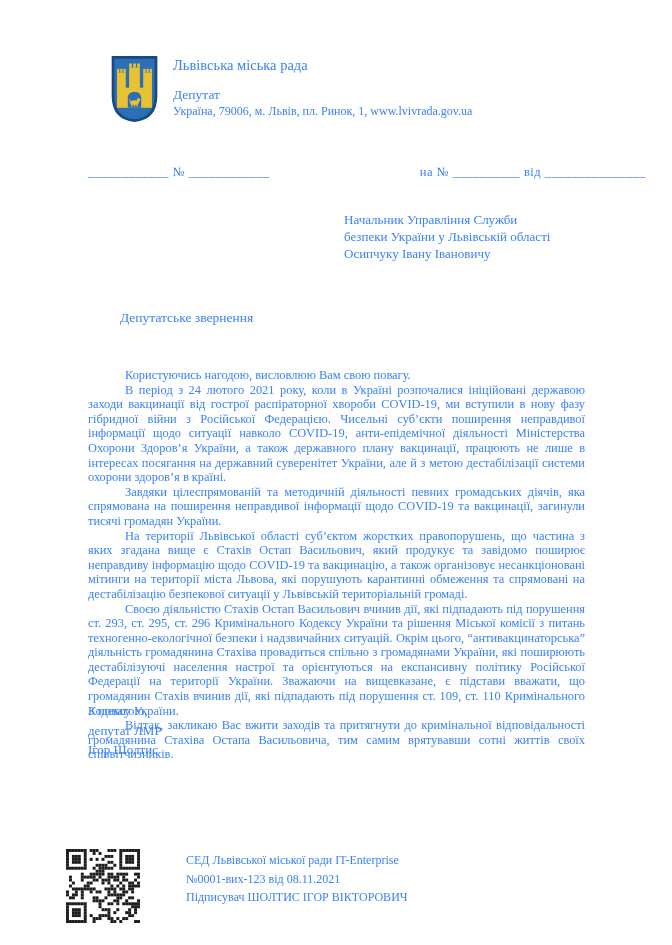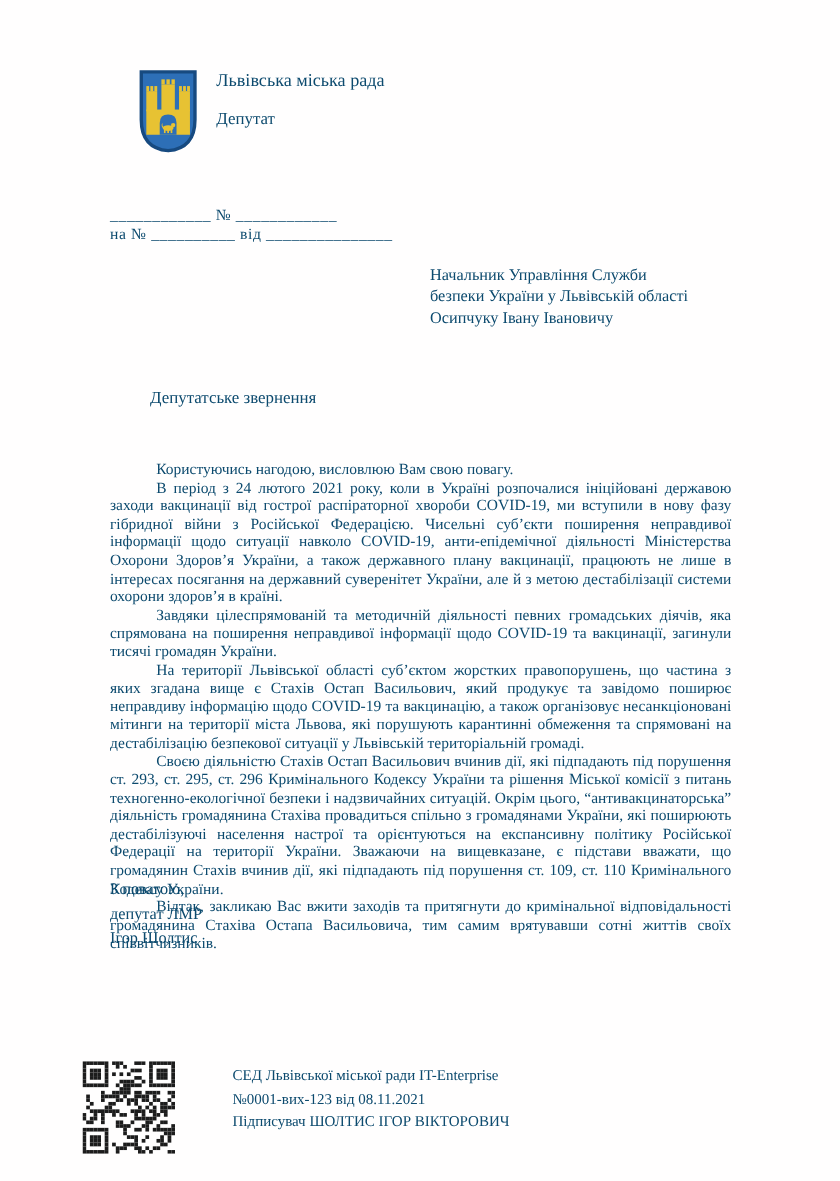--- a/index.html
+++ b/index.html
@@ -1,33 +1,33 @@
 <!DOCTYPE html>
 <html><head>
 <meta charset="utf-8">
 <style>
   html,body{margin:0;padding:0;background:#ffffff;}
   .page{
     position:relative;
     width:672px;height:945px;
     background:#fffefe;
     font-family:"Liberation Serif","DejaVu Serif",serif;
-    color:#0c4a6e;
+    color:#3b82f6;
     overflow:hidden;
   }
   
   .coat{position:absolute;left:111px;top:55px;width:47px;height:68px;}
   .hdr-text{position:absolute;left:173px;top:58px;line-height:1;}
   .hdr-org{font-size:14.5px;margin:0 0 4px 0;}
   .hdr-role{font-size:13.5px;margin:15px 0 4px 0;}
   .hdr-name{font-size:22px;font-weight:bold;margin:2px 0 5px 0;letter-spacing:0.5px;}
   .hdr-addr{font-size:12px;margin:0;}
   
   .refline{position:absolute;top:165px;left:88px;width:558px;font-size:12.5px;
-           display:flex;justify-content:space-between;white-space:nowrap;letter-spacing:0.5px;flex-direction:column;}
+           display:flex;justify-content:space-between;white-space:nowrap;letter-spacing:0.5px;}
   
   .addressee{position:absolute;left:308px;top:212px;font-size:13px;line-height:16.8px;margin-left:36px;}
   
   .title{position:absolute;left:120px;width:464px;top:310px;text-align:left;
          font-weight:normal;font-size:13.5px;}
   
   .body-text{position:absolute;left:88px;top:338px;width:497px;
              font-size:12.4px;line-height:14.6px;text-align:justify;margin-top:30px;}
   .body-text p{margin:0;text-indent:37px;}
   
@@ -70,20 +70,21 @@
       <rect x="30" y="71" width="2" height="5"></rect>
         <rect x="34" y="71" width="2" height="5"></rect>
         <rect x="38" y="71" width="2" height="5"></rect>
       <path d="M28.5 70 Q26 66 28.5 64 Q27.5 68 30 69 Z"></path>
     </g>
   </svg>
 
   <div class="hdr-text">
     <p class="hdr-org">Львівська міська рада</p>
     <p class="hdr-role">Депутат</p>
+    <p class="hdr-addr">Україна, 79006, м. Львів, пл. Ринок, 1, www.lvivrada.gov.ua</p>
   </div>
 
   <div class="refline">
     <span>____________ № ____________</span>
     <span>на № __________ від _______________</span>
   </div>
 
   <div class="addressee">
     <div>Начальник Управління Служби</div>
     <div>безпеки України у Львівській області</div>

